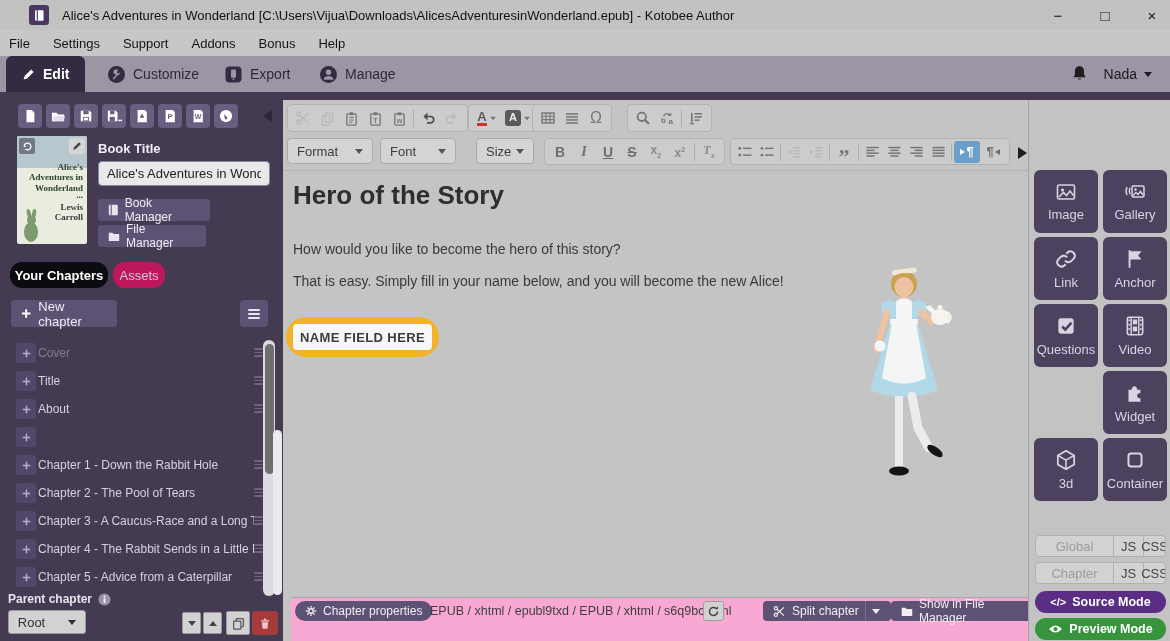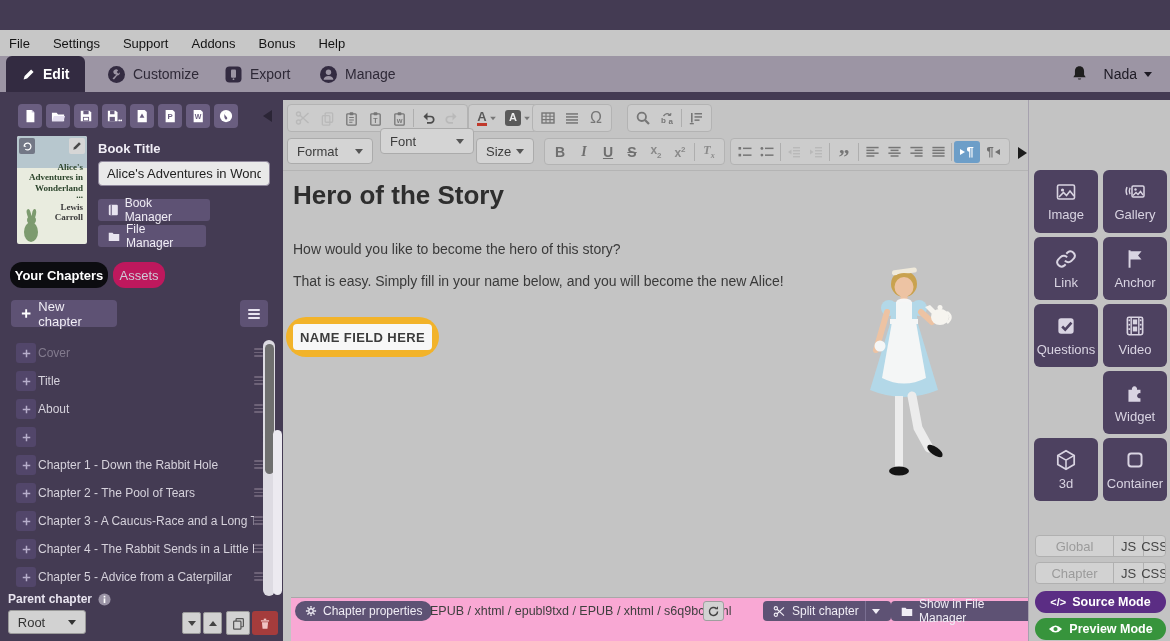--- a/index.html
+++ b/index.html
@@ -103,20 +103,32 @@
   .coderow .c2{width:30px;display:flex;align-items:center;justify-content:center;color:#454545;border-left:1px solid #b0b0b0}
   .coderow .c3{width:22px;display:flex;align-items:center;justify-content:center;color:#454545;border-left:1px solid #b0b0b0}
   .modebtn{position:absolute;left:6px;width:131px;height:22px;border-radius:11px;display:flex;align-items:center;justify-content:center;gap:6px;color:#fff;font-size:12.5px;font-weight:bold}
   .codeglyph{font-size:11px;font-weight:bold}
 </style>
 </head>
 <body>
 
 <div class="app">
 
+  <div class="titlebar">
+    <div class="appicon">
+      <svg width="13" height="13" viewBox="0 0 16 16">
+          <path d="M4 1.5h7.5a1.5 1.5 0 0 1 1.5 1.5v10a1.5 1.5 0 0 1-1.5 1.5H4a1.5 1.5 0 0 1-1.5-1.5v-10A1.5 1.5 0 0 1 4 1.5z" fill="#fff"></path>
+          <rect x="4.6" y="1.5" width="1.4" height="13" fill="#4b3660"></rect>
+        </svg>
+    </div>
+    <div class="wintitle">Alice's Adventures in Wonderland [C:\Users\Vijua\Downloads\AlicesAdventuresinWonderland.epub] - Kotobee Author</div>
+    <div class="winctl" style="right:95px">−</div>
+    <div class="winctl" style="right:48px">□</div>
+    <div class="winctl" style="right:1px">×</div>
+  </div>
 
   <div class="menubar">
     <span class="menuitem">File</span>
     <span class="menuitem">Settings</span>
     <span class="menuitem">Support</span>
     <span class="menuitem">Addons</span>
     <span class="menuitem">Bonus</span>
     <span class="menuitem">Help</span>
   </div>
 
@@ -542,21 +554,21 @@
               <rect x="3" y="3" width="1.6" height="9.5" fill="currentColor"></rect>
               <rect x="1.8" y="13" width="4" height="1.3" fill="currentColor"></rect>
             </svg>
           </div>
       </div>
 
       <div class="dd" style="left:4px;top:38px;width:86px">
           <span>Format</span>
           <span class="cd" style="color:#555"></span>
         </div>
-      <div class="dd" style="left:97px;top:28px;width:94px">
+      <div class="dd" style="left:97px;top:38px;width:76px">
           <span>Font</span>
           <span class="cd" style="color:#555"></span>
         </div>
       <div class="dd" style="left:193px;top:38px;width:58px">
           <span>Size</span>
           <span class="cd" style="color:#555"></span>
         </div>
 
       <div class="grp" style="left:261px;top:38px;height:27px">
         <div class="ti">

